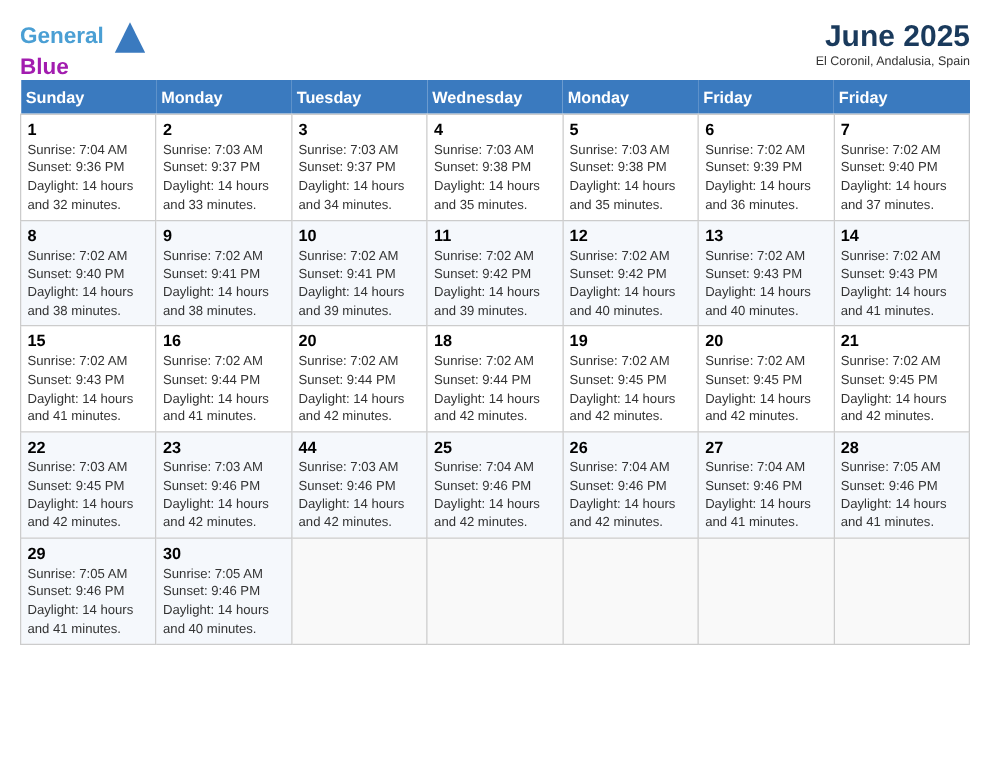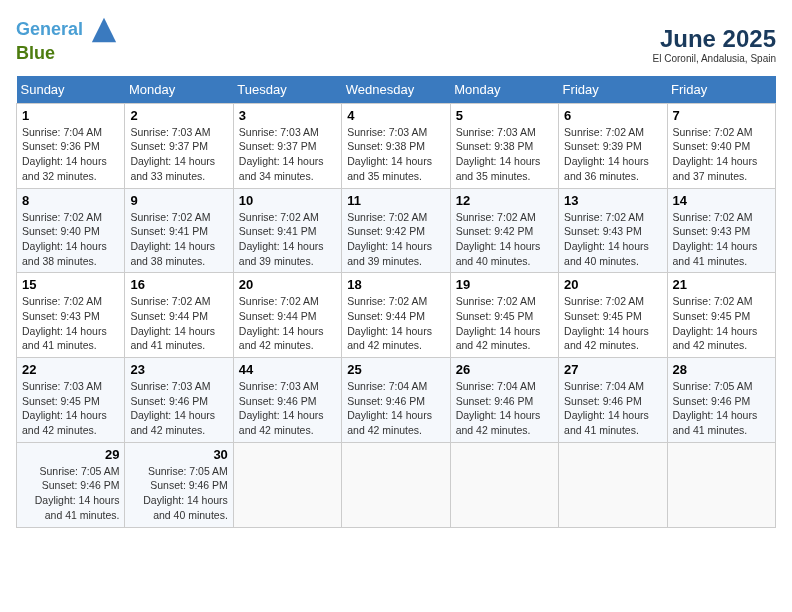--- a/index.html
+++ b/index.html
@@ -6,22 +6,21 @@
     body {
       font-family: Arial, sans-serif;
       background: #fff;
       width: 792px;
       min-height: 612px;
       padding: 16px;
     }
     .header {
       display: flex;
       justify-content: space-between;
-      align-items: flex-end;
-      margin-bottom: 12px;
+      align-items: flex-start;
     }
     .logo {
       display: flex;
       align-items: center;
     }
     .logo-text {
       font-size: 18px;
       font-weight: bold;
       color: #1a3a5c;
       line-height: 1.1;
@@ -50,21 +49,21 @@
       width: 100%;
       border-collapse: collapse;
       font-size: 11px;
     }
     .calendar th {
       background-color: #3a7abf;
       color: #fff;
       padding: 6px 4px;
       text-align: left;
       font-size: 13px;
-      font-weight: normal;
+      font-weight: bold;
     }
     .calendar td {
       border: 1px solid #ccc;
       vertical-align: top;
       padding: 4px 5px;
       width: 108px;
       min-height: 80px;
       background: #fff;
     }
     .calendar tr:nth-child(even) td {
@@ -80,37 +79,36 @@
     .day-info {
       color: #333;
       font-size: 10.5px;
       line-height: 1.4;
     }
     .empty-cell {
       background: #f9f9f9 !important;
     }
     .calendar tr:last-child td {
       background: #f5f8fc;
-      text-align: right;
     }
   </style>
 </head>
 <body>
 
 <div class="header">
   <div class="logo">
     <div>
       <div class="logo-text">
         <span>General</span>
         <svg class="logo-icon" viewBox="0 0 30 30" style="display:inline-block;vertical-align:middle;margin-left:2px;">
           <polygon points="15,2 28,28 2,28" fill="#3a7abf"></polygon>
         </svg>
       </div>
       <div class="logo-text">
-        <span style="color:#4d7c0f;">Blue</span>
+        <span style="color:#a21caf;">Blue</span>
       </div>
     </div>
   </div>
   <div class="title-block">
     <div class="month-year">June 2025</div>
     <div class="location">El Coronil, Andalusia, Spain</div>
   </div>
 </div>
 
 <table class="calendar">

